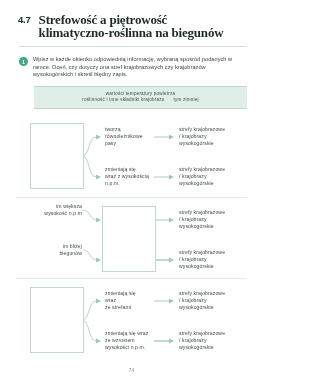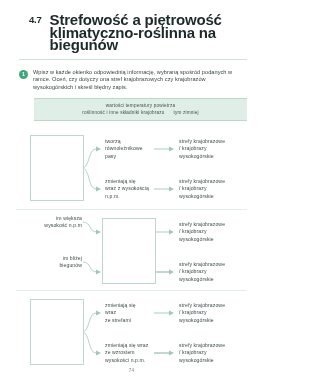--- a/index.html
+++ b/index.html
@@ -7,29 +7,29 @@
     width:263px;height:380px;
     background:#ffffff;
     font-family:"Liberation Sans", sans-serif;
     color:#2f3a3a;
     overflow:hidden;
     position:relative;
   }
   .page{position:relative;width:263px;height:380px;}
 
   
-  .header{padding:14px 16px 0 29px;}
+  .header{padding:14px 16px 0 18px;}
   .title-row{display:flex;align-items:flex-start;gap:8px;}
   .chapter-num{
     font-size:9.5px;font-weight:bold;color:#1d2a2a;
     letter-spacing:-.2px;line-height:12.5px;flex:0 0 auto;
   }
   .title-text{
-    font-size:15px;font-weight:bold;color:#1d2a2a;
-    line-height:12.5px;letter-spacing:-.2px;
+    font-size:13px;font-weight:bold;color:#1d2a2a;
+    line-height:12.5px;letter-spacing:-.2px;font-family:Liberation Serif, serif;
   }
   .rule{
     margin:7px 16px 0 19px;height:1px;background:#cfe0da;
   }
 
   
   .instruction{
     margin:9px 16px 0 19px;
     display:flex;align-items:flex-start;gap:5px;
   }

